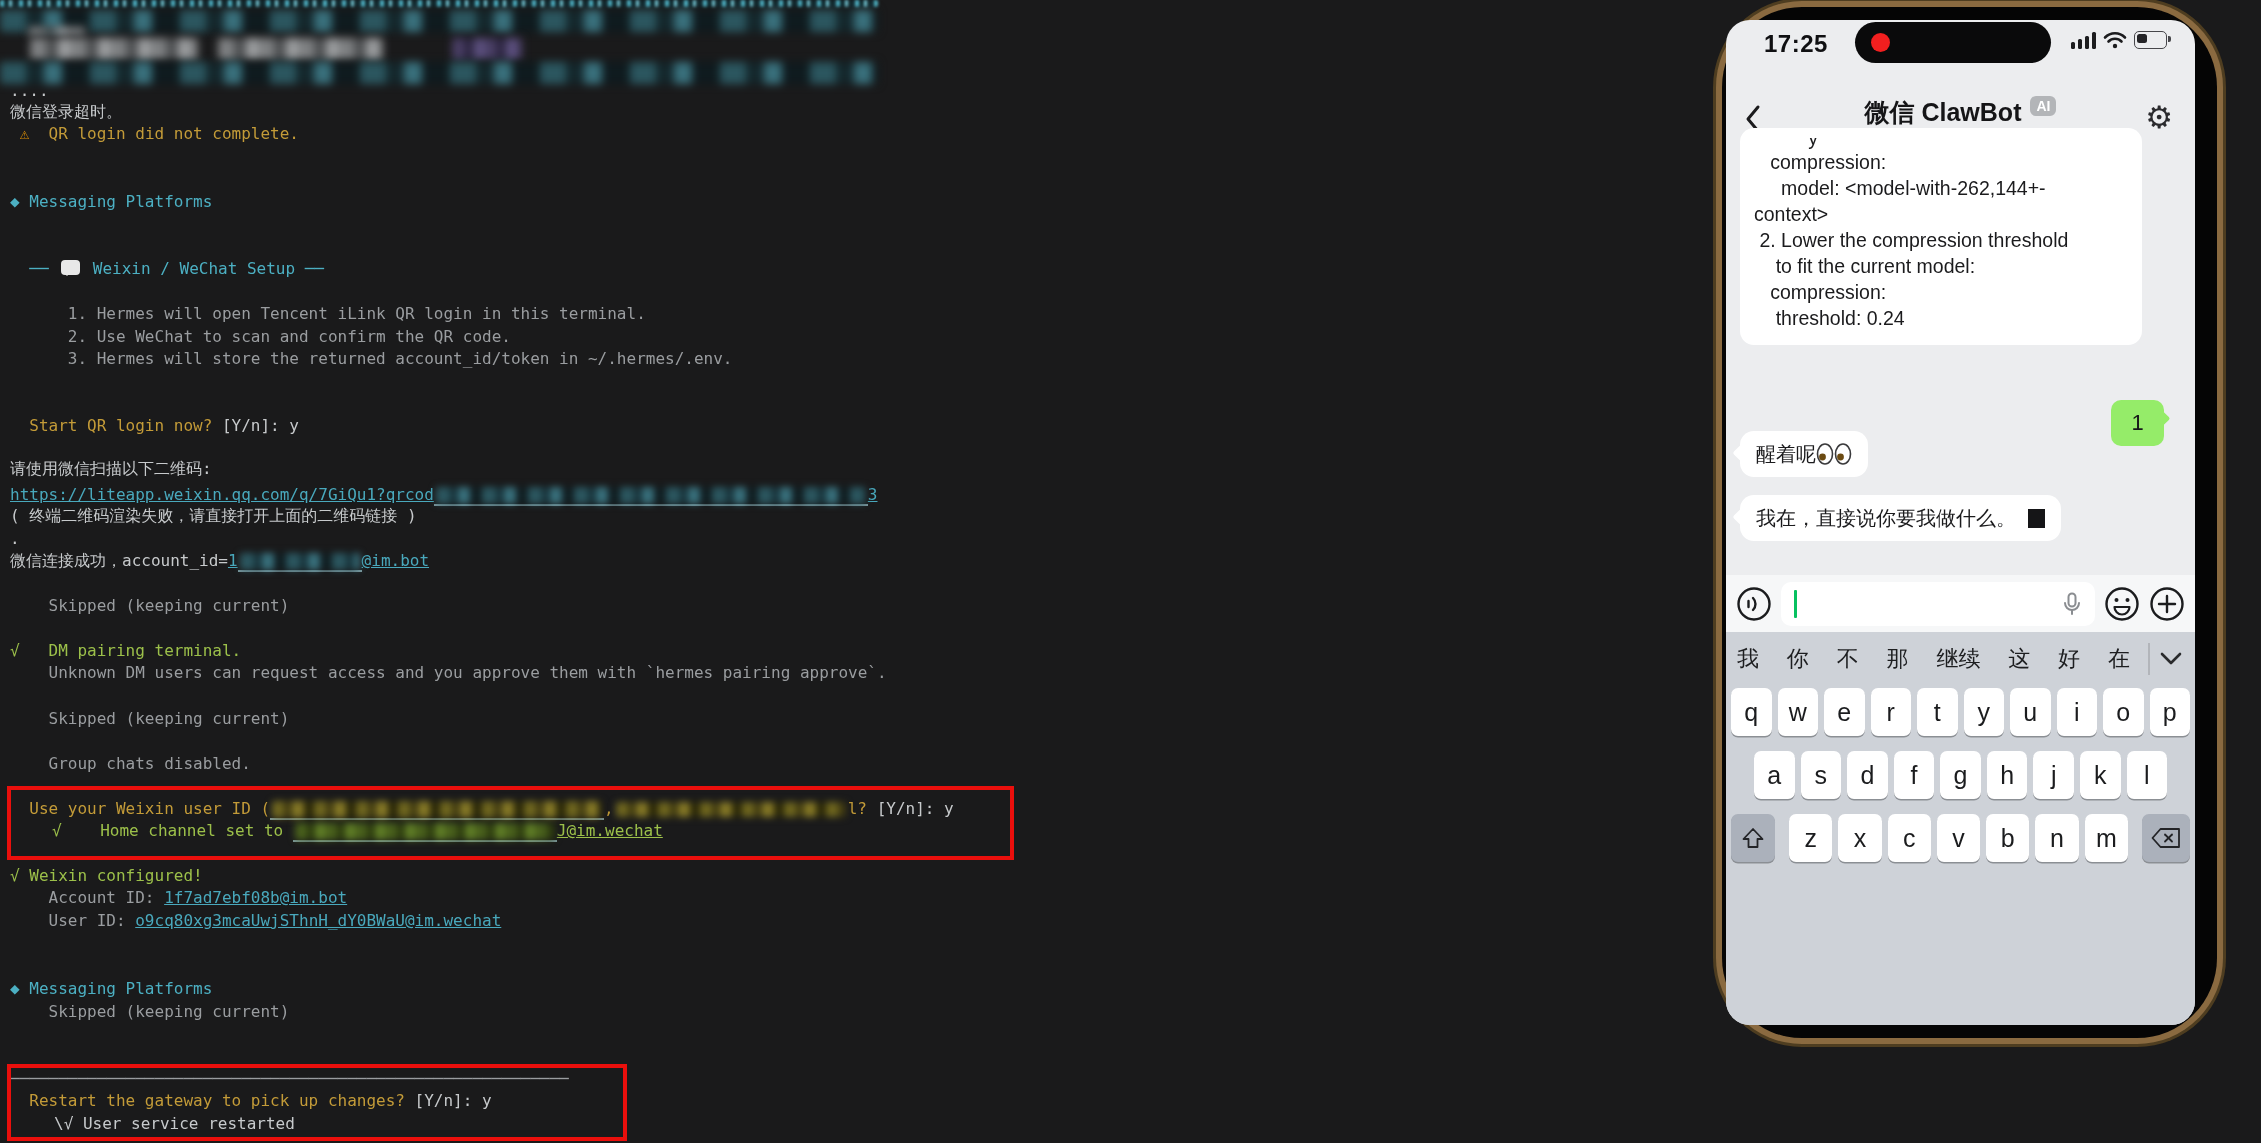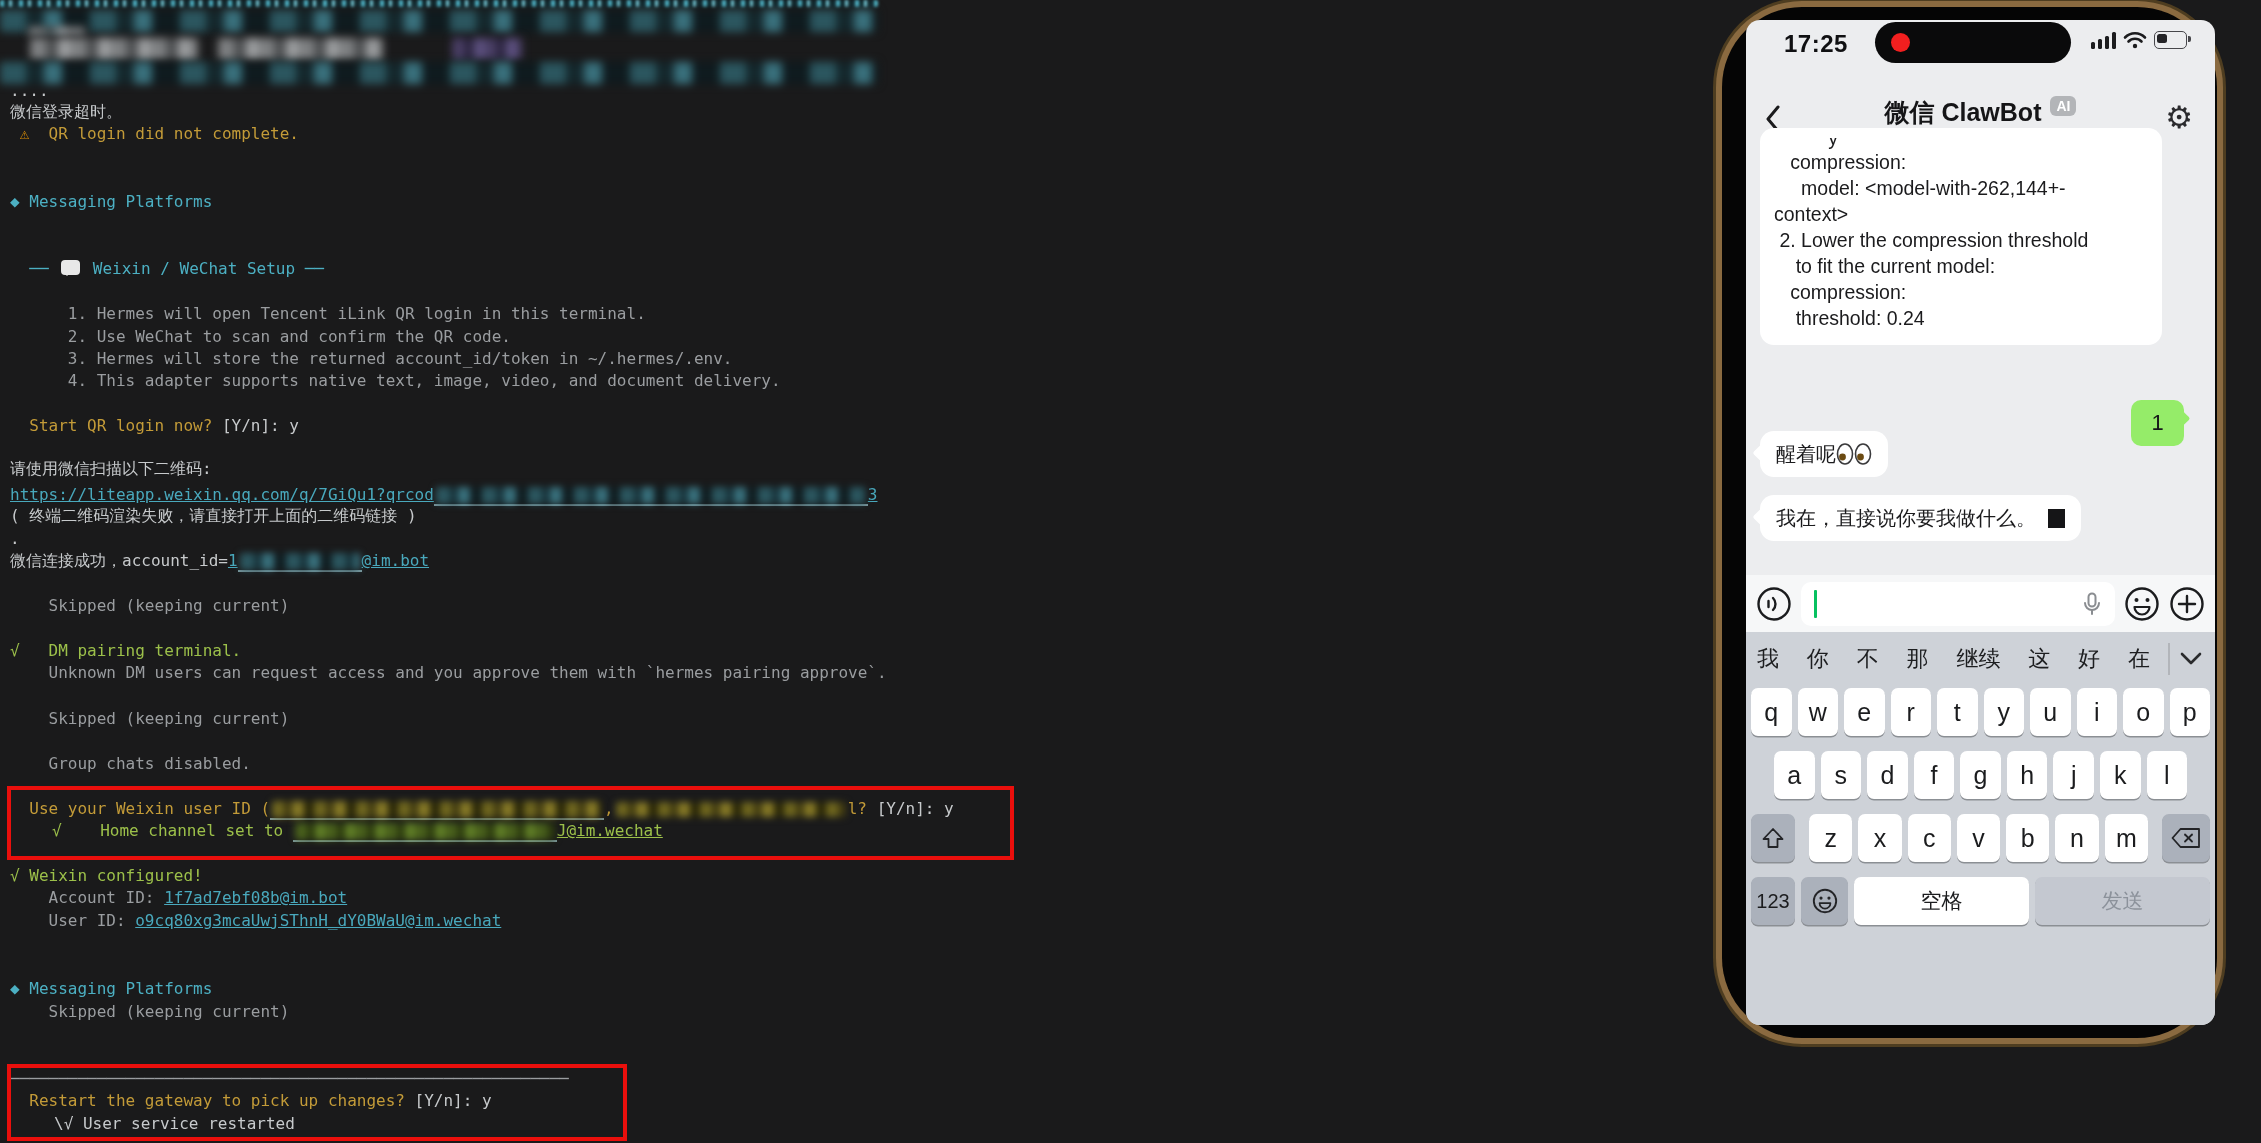--- a/index.html
+++ b/index.html
@@ -23,21 +23,21 @@
   .r-fine{background:repeating-linear-gradient(90deg,#4fb3c5 0 4px,#10282d 4px 9px,#77c9d6 9px 12px,#13292e 12px 19px);filter:blur(1.5px);}
   .r-gray{background:repeating-linear-gradient(90deg,#7e8082 0 16px,#4e5052 16px 28px,#9a9c9e 28px 40px);}
   .r-purple{background:repeating-linear-gradient(90deg,#4a3f66 0 12px,#2c2540 12px 22px,#5d5180 22px 32px);}
   .bubble-ico{display:inline-block;position:relative;width:19px;height:15px;background:#e8e8e8;
               border-radius:4px;vertical-align:-1px;margin:0 3px;}
   .bubble-ico::after{content:"";position:absolute;left:3px;bottom:-4px;border:3px solid transparent;border-top-color:#e8e8e8;}
   .hbox{position:absolute;border:4px solid #ea0f0c;box-sizing:border-box;}
   
   #phone{position:absolute;left:1722px;top:7px;width:495px;height:1031px;border-radius:80px;
          background:#050505;box-shadow:0 0 0 6px #8a6a40,0 0 0 9px #4e3d20;}
-  #screen{position:absolute;left:24px;top:13px;width:469px;height:1005px;border-radius:14px;
+  #screen{position:absolute;left:4px;top:13px;width:469px;height:1005px;border-radius:24px;
           background:#ecedef;overflow:hidden;color:#121214;}
   .sbar-time{position:absolute;left:38px;top:10px;width:70px;font-size:24px;font-weight:700;
              letter-spacing:.5px;color:#101012;}
   #island{position:absolute;left:129px;top:2px;width:196px;height:41px;border-radius:21px;background:#0a0a0b;}
   #rec-dot{position:absolute;left:16px;top:11px;width:19px;height:19px;border-radius:50%;background:#f21f1f;}
   #sicons{position:absolute;right:28px;top:11px;display:flex;align-items:center;gap:7px;}
   .cellbars{display:flex;align-items:flex-end;gap:2.5px;height:18px;}
   .cellbars i{display:block;width:4.5px;background:#1c1c1e;border-radius:1.5px;}
   .batt{position:relative;width:31px;height:16px;border:1.5px solid #46464a;border-radius:5px;}
   .batt i{position:absolute;left:2px;top:2px;width:10px;height:9px;background:#242427;border-radius:2.5px;}
@@ -99,21 +99,20 @@
       <div class="redact r-purple" style="left: 452px; top: 38px; width: 70px; height: 22px;"></div>
       <div class="redact r-teal" style="left: 0px; top: 62px; width: 878px; height: 22px;"></div>
       <div class="tline" style="top: 80px;"><span class="c-w">....</span></div>
       <div class="tline" style="top: 101px;"><span class="c-w">微信登录超时。</span></div>
       <div class="tline" style="top: 123px;"><span class="c-g"> </span><span class="c-or">⚠</span><span class="c-g">  </span><span class="c-gold">QR login did not complete.</span></div>
       <div class="tline" style="top: 191px;"><span class="c-t">◆ Messaging Platforms</span></div>
       <div class="tline" style="top: 258px;"><span class="c-t">  ── </span><span class="bubble-ico"></span><span class="c-w"> </span><span class="c-t">Weixin / WeChat Setup ──</span></div>
       <div class="tline" style="top: 303px;"><span class="c-g">      1. Hermes will open Tencent iLink QR login in this terminal.</span></div>
       <div class="tline" style="top: 326px;"><span class="c-g">      2. Use WeChat to scan and confirm the QR code.</span></div>
       <div class="tline" style="top: 348px;"><span class="c-g">      3. Hermes will store the returned account_id/token in ~/.hermes/.env.</span></div>
-      <div class="tline" style="top: 370px;"><span class="c-g">      4. This adapter supports native text, image, video, and document delivery.</span></div>
       <div class="tline" style="top: 415px;"><span class="c-g">  </span><span class="c-gold">Start QR login now?</span><span class="c-w"> [Y/n]: y</span></div>
       <div class="tline" style="top: 458px;"><span class="c-w">请使用微信扫描以下二维码:</span></div>
       <div class="tline" style="top: 484px;"><span class="c-l">https://liteapp.weixin.qq.com/q/7GiQu1?qrcod</span><span class="ublur"><span class="blur b-teal" style="width: 430px; height: 17px;"></span></span><span class="c-l">3</span></div>
       <div class="tline" style="top: 505px;"><span class="c-w">( 终端二维码渲染失败，请直接打开上面的二维码链接 )</span></div>
       <div class="tline" style="top: 528px;"><span class="c-w">.</span></div>
       <div class="tline" style="top: 550px;"><span class="c-w">微信连接成功，account_id=</span><span class="c-l">1</span><span class="ublur"><span class="blur b-teal" style="width: 120px; height: 17px;"></span></span><span class="c-l">@im.bot</span></div>
       <div class="tline" style="top: 595px;"><span class="c-g">    Skipped (keeping current)</span></div>
       <div class="tline" style="top: 640px;"><span class="c-gr">√   DM pairing terminal.</span></div>
       <div class="tline" style="top: 662px;"><span class="c-g">    Unknown DM users can request access and you approve them with `hermes pairing approve`.</span></div>
       <div class="tline" style="top: 708px;"><span class="c-g">    Skipped (keeping current)</span></div>
@@ -286,32 +285,19 @@
                 <div class="key">m</div>
               </div>
             <div class="key skey" style="width:48px">
               <svg width="30" height="22" viewBox="0 0 30 22">
                 <path d="M9.5 2 H28 V20 H9.5 L1.5 11 Z" fill="none" stroke="#232427" stroke-width="1.8" stroke-linejoin="round"></path>
                 <line x1="14" y1="7.5" x2="21" y2="14.5" stroke="#232427" stroke-width="1.8" stroke-linecap="round"></line>
                 <line x1="21" y1="7.5" x2="14" y2="14.5" stroke="#232427" stroke-width="1.8" stroke-linecap="round"></line>
               </svg>
             </div>
           </div>
-          <div class="krow" id="row4">
-            <div class="key skey key123">123</div>
-            <div class="key skey keyemoji">
-              <svg width="26" height="26" viewBox="0 0 36 36">
-                <circle cx="18" cy="18" r="15.5" fill="none" stroke="#232427" stroke-width="2.6"></circle>
-                <circle cx="12.5" cy="14" r="2.2" fill="#232427"></circle>
-                <circle cx="23.5" cy="14" r="2.2" fill="#232427"></circle>
-                <path d="M10.5 21 h15 a7.5 7.5 0 0 1 -15 0 Z" fill="none" stroke="#232427" stroke-width="2.4" stroke-linejoin="round"></path>
-              </svg>
-            </div>
-            <div class="key keyspace">空格</div>
-            <div class="key keysend">发送</div>
-          </div>
         </div>
 
       </div>
 
     </div>
   </div>
 </div>
 
 </body></html>

